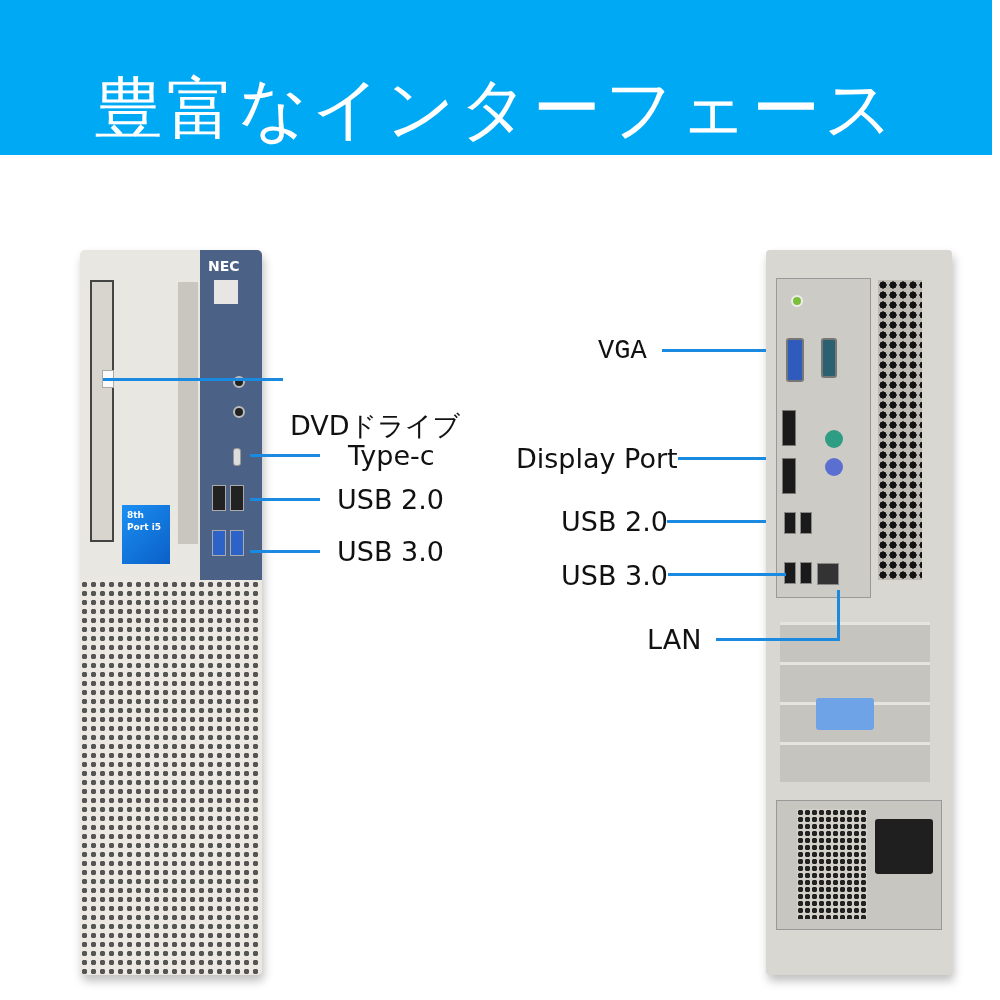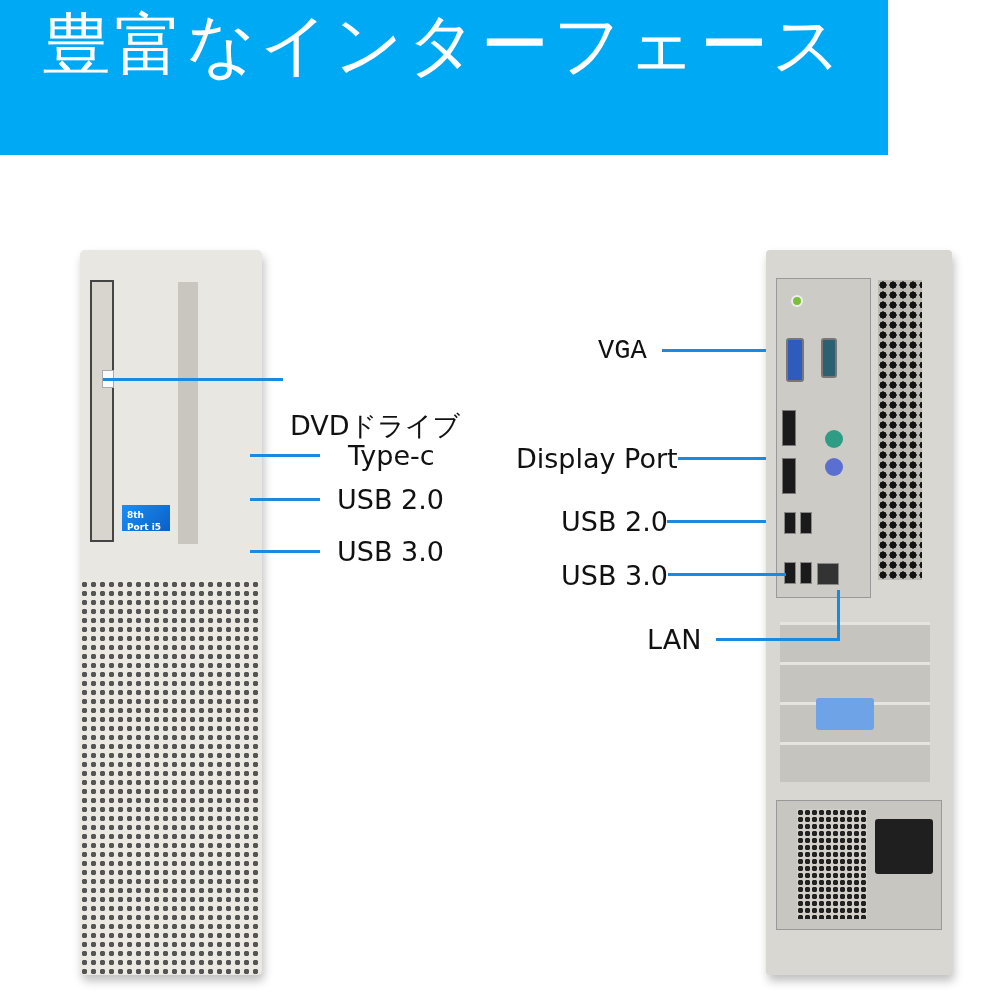--- a/index.html
+++ b/index.html
@@ -1,29 +1,29 @@
 <!DOCTYPE html>
 <html><head>
 <meta charset="utf-8">
 <style>
   * { box-sizing: border-box; margin: 0; padding: 0; }
   body { width: 1000px; height: 1000px; background: #ffffff; position: relative; overflow: hidden; font-family: "DejaVu Sans", sans-serif; }
-  .banner { position: absolute; left: 0; top: 0; width: 888px; height: 155px; background: #00a9f4; display: flex; align-items: flex-start; justify-content: center; }
+  .banner { position: absolute; left: 0; top: 0; width: 992px; height: 155px; background: #00a9f4; display: flex; align-items: flex-end; justify-content: center; }
   .banner-title { color: #ffffff; font-size: 68px; letter-spacing: 4px; font-family: "DejaVu Sans", sans-serif; font-weight: normal; }
 
   .label { position: absolute; color: #111; font-family: "DejaVu Sans", sans-serif; font-size: 27px; line-height: 32px; white-space: nowrap; }
   .line { position: absolute; background: #1a8ae0; height: 3px; }
   .vline { position: absolute; background: #1a8ae0; width: 3px; }
 
   
   .front { position: absolute; left: 80px; top: 250px; width: 182px; height: 725px; background: #e9e7e1; border-radius: 5px; box-shadow: 2px 6px 10px rgba(0,0,0,0.25); overflow: hidden; }
   .front-bay { position: absolute; left: 10px; top: 30px; width: 24px; height: 262px; background: #d8d5ce; border: 2px solid #444; }
   .front-slot { position: absolute; left: 98px; top: 32px; width: 20px; height: 262px; background: #c9c6c0; }
   .eject { position: absolute; left: 22px; top: 120px; width: 12px; height: 18px; background: #fafafa; border: 1px solid #aaa; }
-  .cpu-badge { position: absolute; left: 42px; top: 255px; width: 48px; height: 26px; background: linear-gradient(135deg,#1b8ff2,#0a5fc7); color: #fff; font-size: 9px; font-weight: bold; padding: 4px 5px; line-height: 12px; }
+  .cpu-badge { position: absolute; left: 42px; top: 255px; width: 48px; height: 59px; background: linear-gradient(135deg,#1b8ff2,#0a5fc7); color: #fff; font-size: 9px; font-weight: bold; padding: 4px 5px; line-height: 12px; }
   .front-panel { position: absolute; left: 120px; top: 0; width: 62px; height: 330px; background: #4b6286; }
   .nec-logo { position: absolute; left: 8px; top: 8px; color: #fff; font-size: 14px; font-weight: bold; }
   .power-btn { position: absolute; left: 14px; top: 30px; width: 24px; height: 24px; background: #e7e6e4; }
   .jack { position: absolute; left: 33px; width: 12px; height: 12px; border-radius: 50%; background: #222; border: 2px solid #bbb; }
   .typec { position: absolute; left: 33px; top: 198px; width: 8px; height: 18px; background: #ddd; border: 1px solid #999; border-radius: 3px; }
   .usb2 { position: absolute; top: 235px; width: 14px; height: 26px; background: #222; border: 1px solid #aaa; }
   .usb3 { position: absolute; top: 280px; width: 14px; height: 26px; background: #2d63c9; border: 1px solid #aaa; }
   .grille { position: absolute; left: 0; top: 330px; width: 182px; height: 395px;
     background-color: #ece9e3;
     background-image: radial-gradient(circle, #555 2.6px, transparent 3px);
@@ -57,20 +57,31 @@
   <h1 class="banner-title">豊富なインターフェース</h1>
 </div>
 
 <div class="front">
   <div class="front-bay"></div>
   <div class="eject"></div>
   <div class="front-slot"></div>
   <div class="cpu-badge">
     <div>8th</div>
     <div>Port i5</div>
+  </div>
+  <div class="front-panel">
+    <div class="nec-logo">NEC</div>
+    <div class="power-btn"></div>
+    <div class="jack" style="top:126px"></div>
+    <div class="jack" style="top:156px"></div>
+    <div class="typec"></div>
+    <div class="usb2" style="left:12px"></div>
+    <div class="usb2" style="left:30px"></div>
+    <div class="usb3" style="left:12px"></div>
+    <div class="usb3" style="left:30px"></div>
   </div>
   <div class="grille"></div>
 </div>
 
 <div class="line" style="left:103px; top:378px; width:180px;"></div>
 <div class="line" style="left:250px; top:454px; width:70px;"></div>
 <div class="line" style="left:250px; top:498px; width:70px;"></div>
 <div class="line" style="left:250px; top:550px; width:70px;"></div>
 
 <span class="label" style="left:290px; top:362px;margin-top:48px;">DVDドライブ</span>

